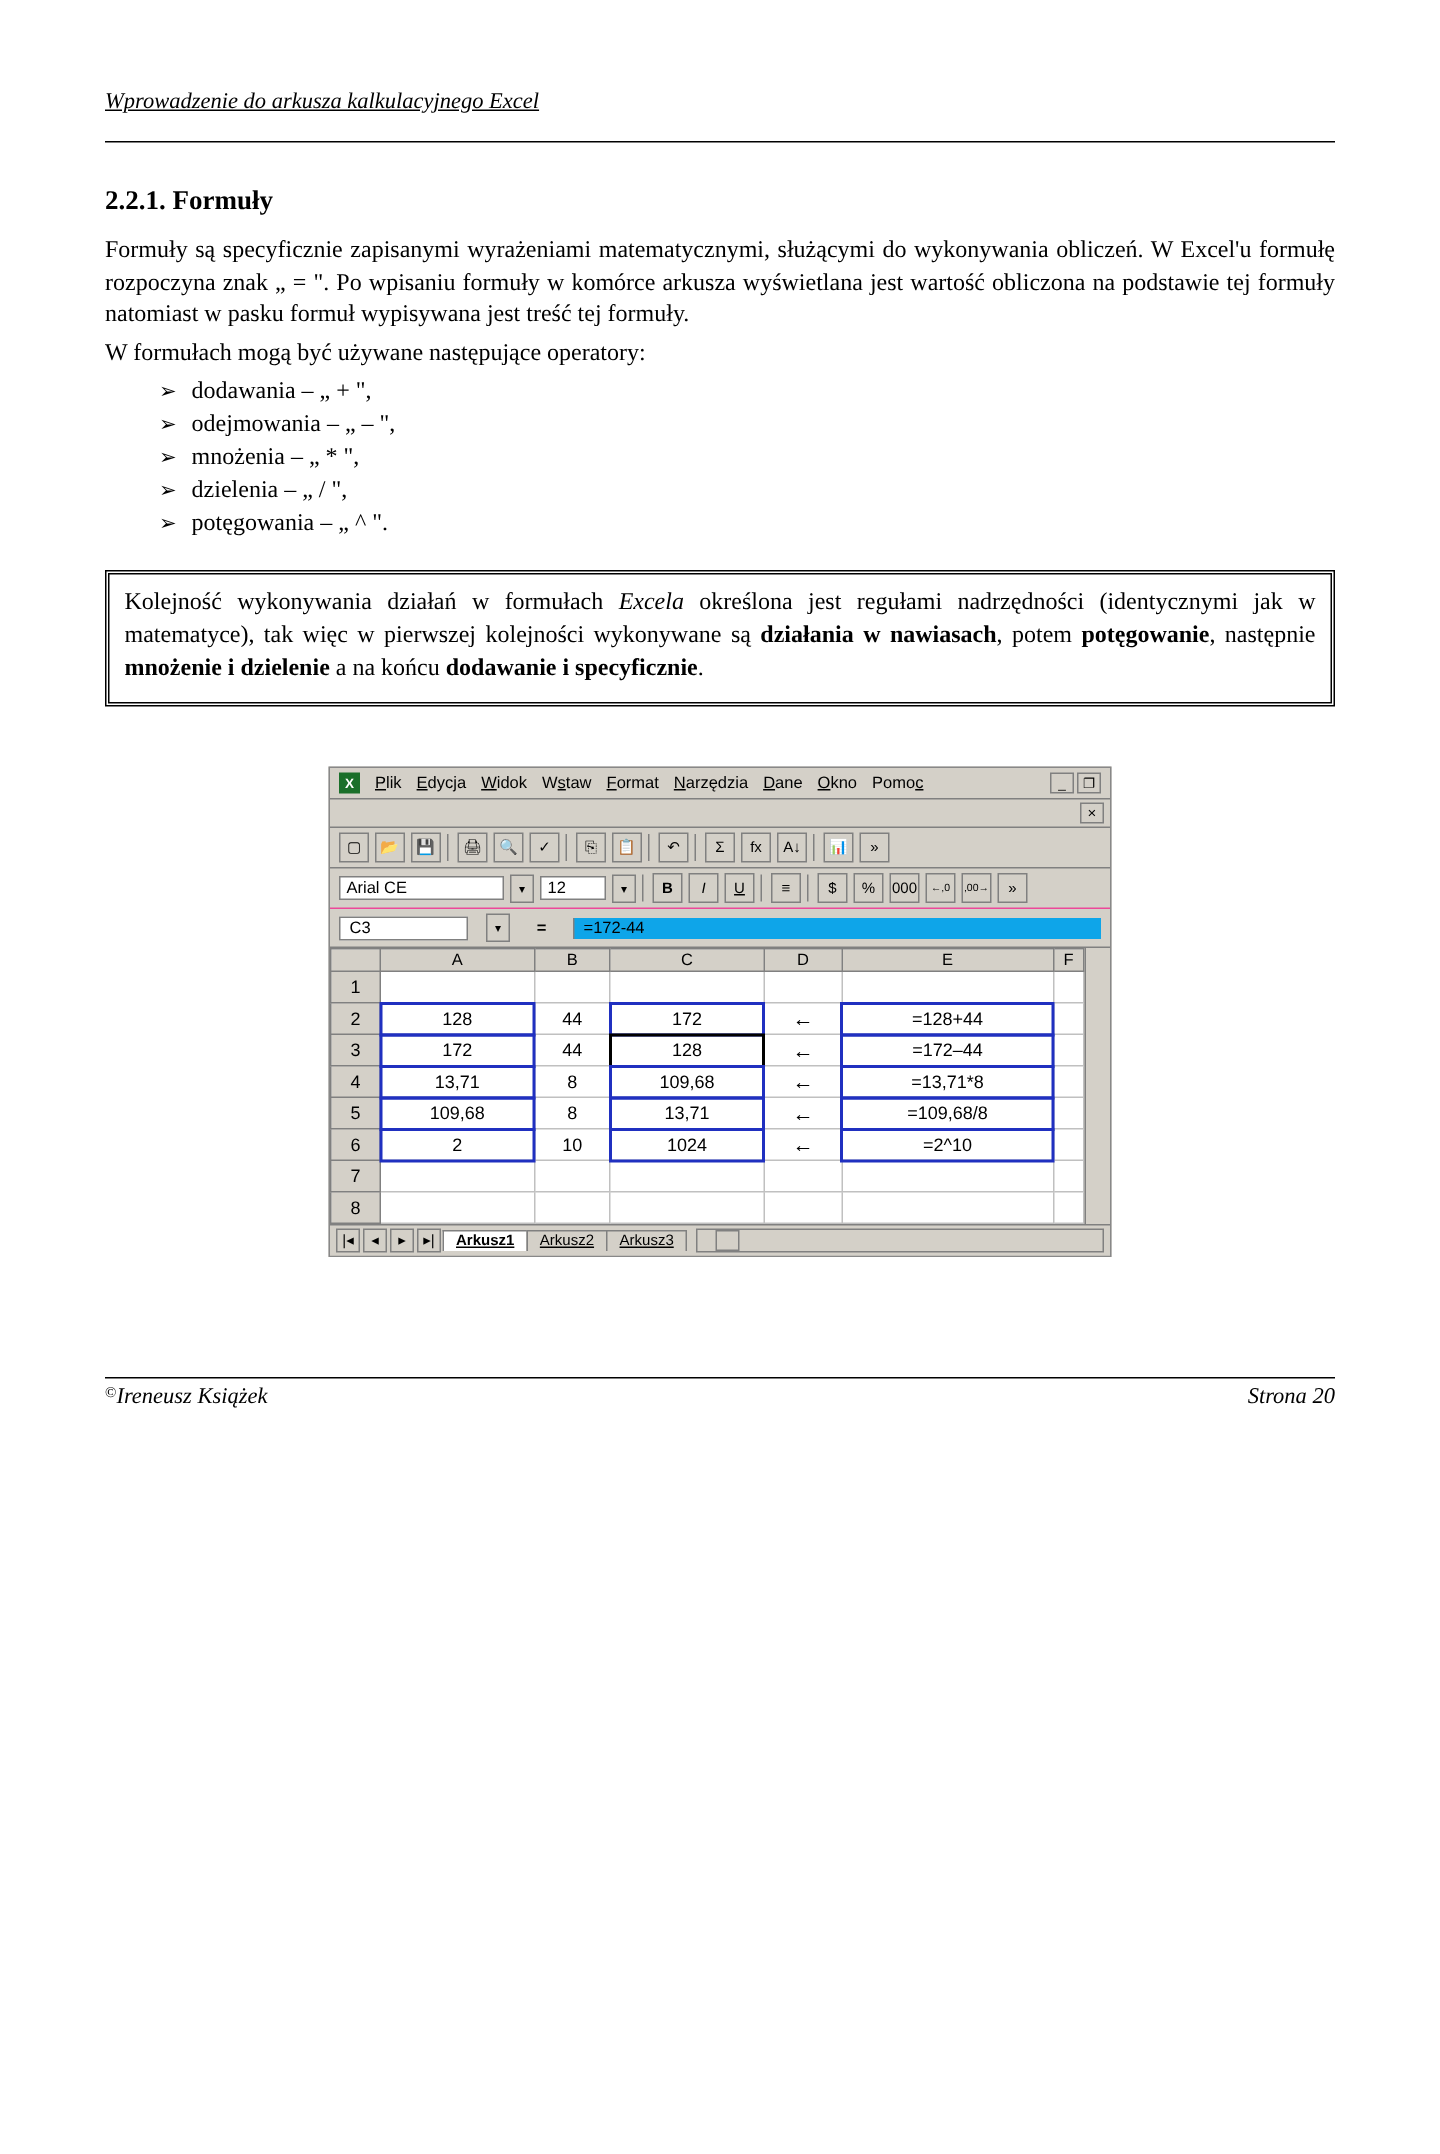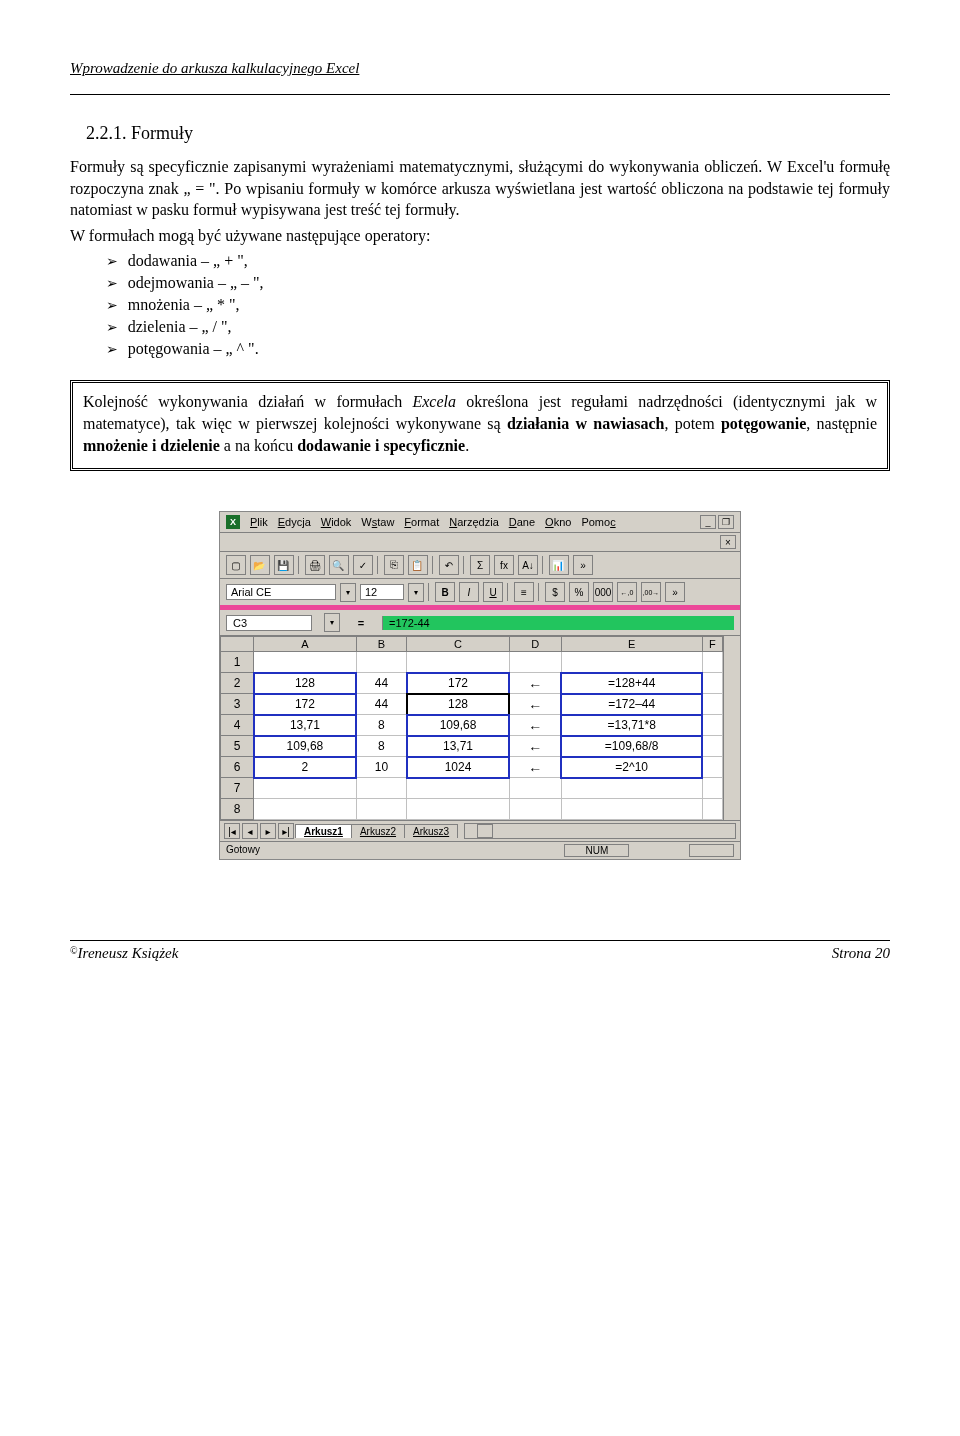--- a/index.html
+++ b/index.html
@@ -16,24 +16,23 @@
     font-style: italic;
     font-size: 15px;
     text-decoration: underline;
     margin-bottom: 17px;
   }
   .header-underline {
     border-top: 1px solid #000;
     margin-bottom: 28px;
   }
   .section-num {
-    font-weight: normal;
+    font-weight: bold;
     font-size: 18px;
     margin-bottom: 12px;
-    margin-left: 16px;
   }
   p {
     text-align: justify;
     margin: 0 0 4px 0;
     line-height: 1.35;
   }
   ul.arrows {
     list-style: none;
     padding-left: 36px;
     margin: 6px 0 20px 0;
@@ -123,21 +122,21 @@
     display: flex;
     align-items: center;
     justify-content: center;
     color: #000;
   }
   .tsep { width: 2px; height: 18px; border-left: 1px solid #808080; }
   .fontbar {
     display: flex;
     gap: 4px;
     padding: 3px 6px;
-    border-bottom: 5px solid #ec4899;
+    border-bottom: 1px solid #ec4899;
     align-items: center;
   }
   .fontname {
     width: 100px;
     background: #fff;
     border: 1px solid #808080;
     padding: 1px 4px;
     font-size: 11px;
   }
   .fontsize {
@@ -171,21 +170,21 @@
     align-items: center;
     justify-content: center;
   }
   .eqlbl {
     width: 18px;
     text-align: center;
     font-weight: bold;
   }
   .formulaval {
     flex: 1;
-    background: #22c55e;
+    background: #0ea5e9;
     padding: 1px 6px;
     font-size: 11px;
     border-left: 1px solid #808080;
   }
   table.grid {
     border-collapse: collapse;
     width: 100%;
     background: #fff;
   }
   table.grid th {
@@ -479,25 +478,19 @@
     <div class="navbtn">▸|</div>
     <div class="tab active">Arkusz1</div>
     <div class="tab">Arkusz2</div>
     <div class="tab">Arkusz3</div>
     <div class="scrolltrack">
       <div style="width:12px"></div>
       <div class="thumb"></div>
     </div>
   </div>
 
-  <div class="statusbar">
-    <span style="border:none;padding:0">Gotowy</span>
-    <div class="spacer"></div>
-    <span>NUM</span>
-    <span>&nbsp;</span>
-  </div>
 
 </div>
 
 <div class="footer">
   <div><span class="copy">©</span><i>Ireneusz Książek</i></div>
   <div>Strona 20</div>
 </div>
 
 </body></html>

